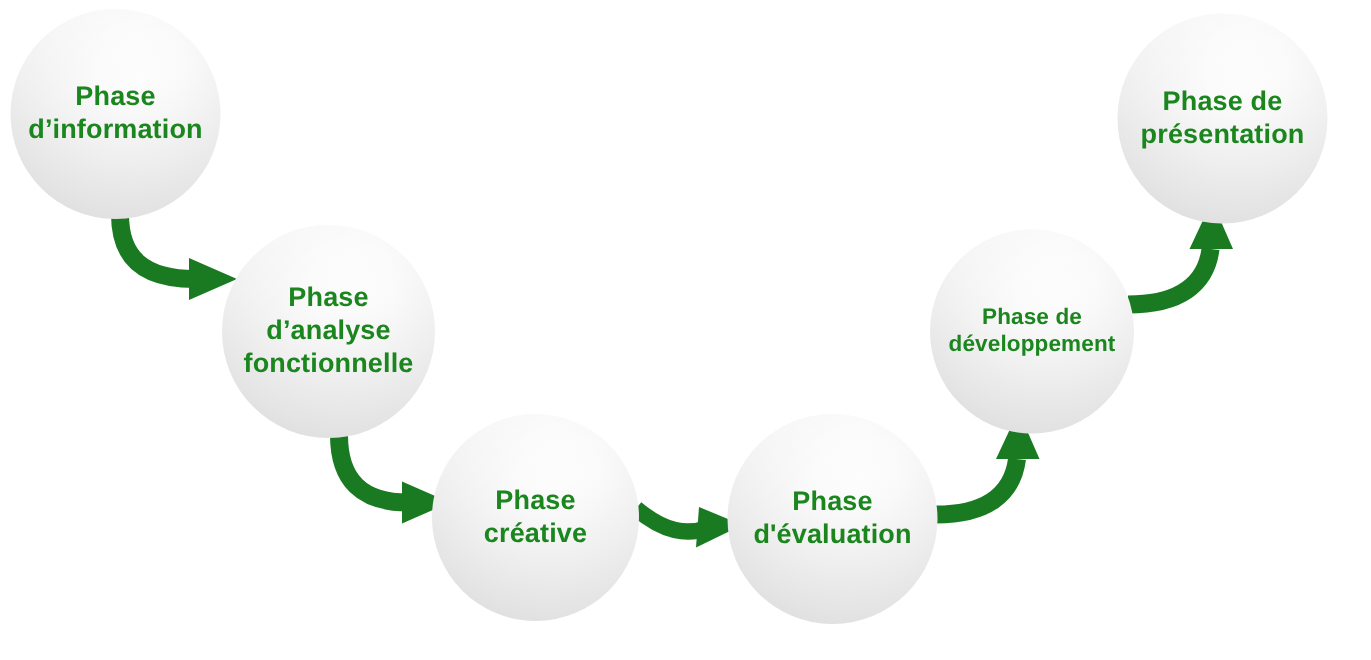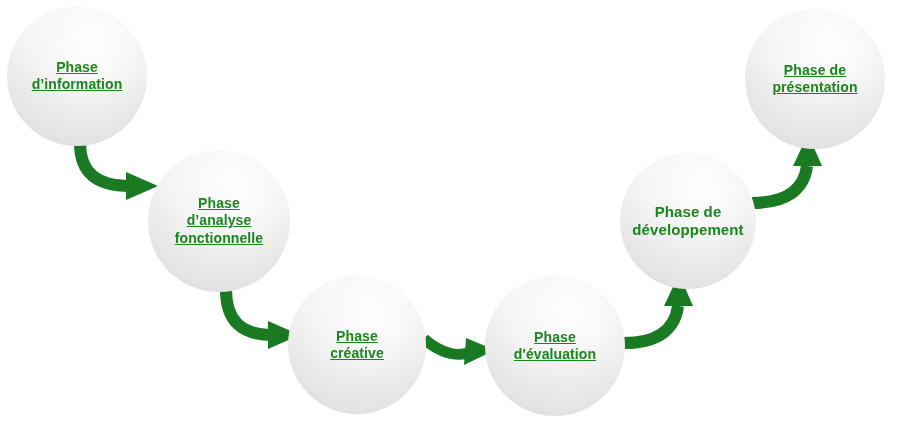--- a/index.html
+++ b/index.html
@@ -54,21 +54,21 @@
     position: relative;
     z-index: 2;
     color: #1a861d;
     font-weight: bold;
     line-height: 1.22;
     letter-spacing: 0.1px;
     padding: 0 4px;
     white-space: pre-line;
   }
   .node-sm .label { font-size: 15px; }
-  .node-md .label { font-size: 14px; text-decoration: underline; }
+  .node-md .label { font-size: 18px; }
 </style>
 </head>
 <body>
 
 <div id="diagram">
 
   <svg class="arrow-layer" viewBox="0 0 914 440" width="914" height="440" aria-hidden="true">
     <g id="arrows-group">
         <g>
           <path d="M 80 143 C 80 172, 96 186, 130 186" fill="none" stroke="#1a7a22" stroke-width="12" stroke-linecap="butt"></path>

